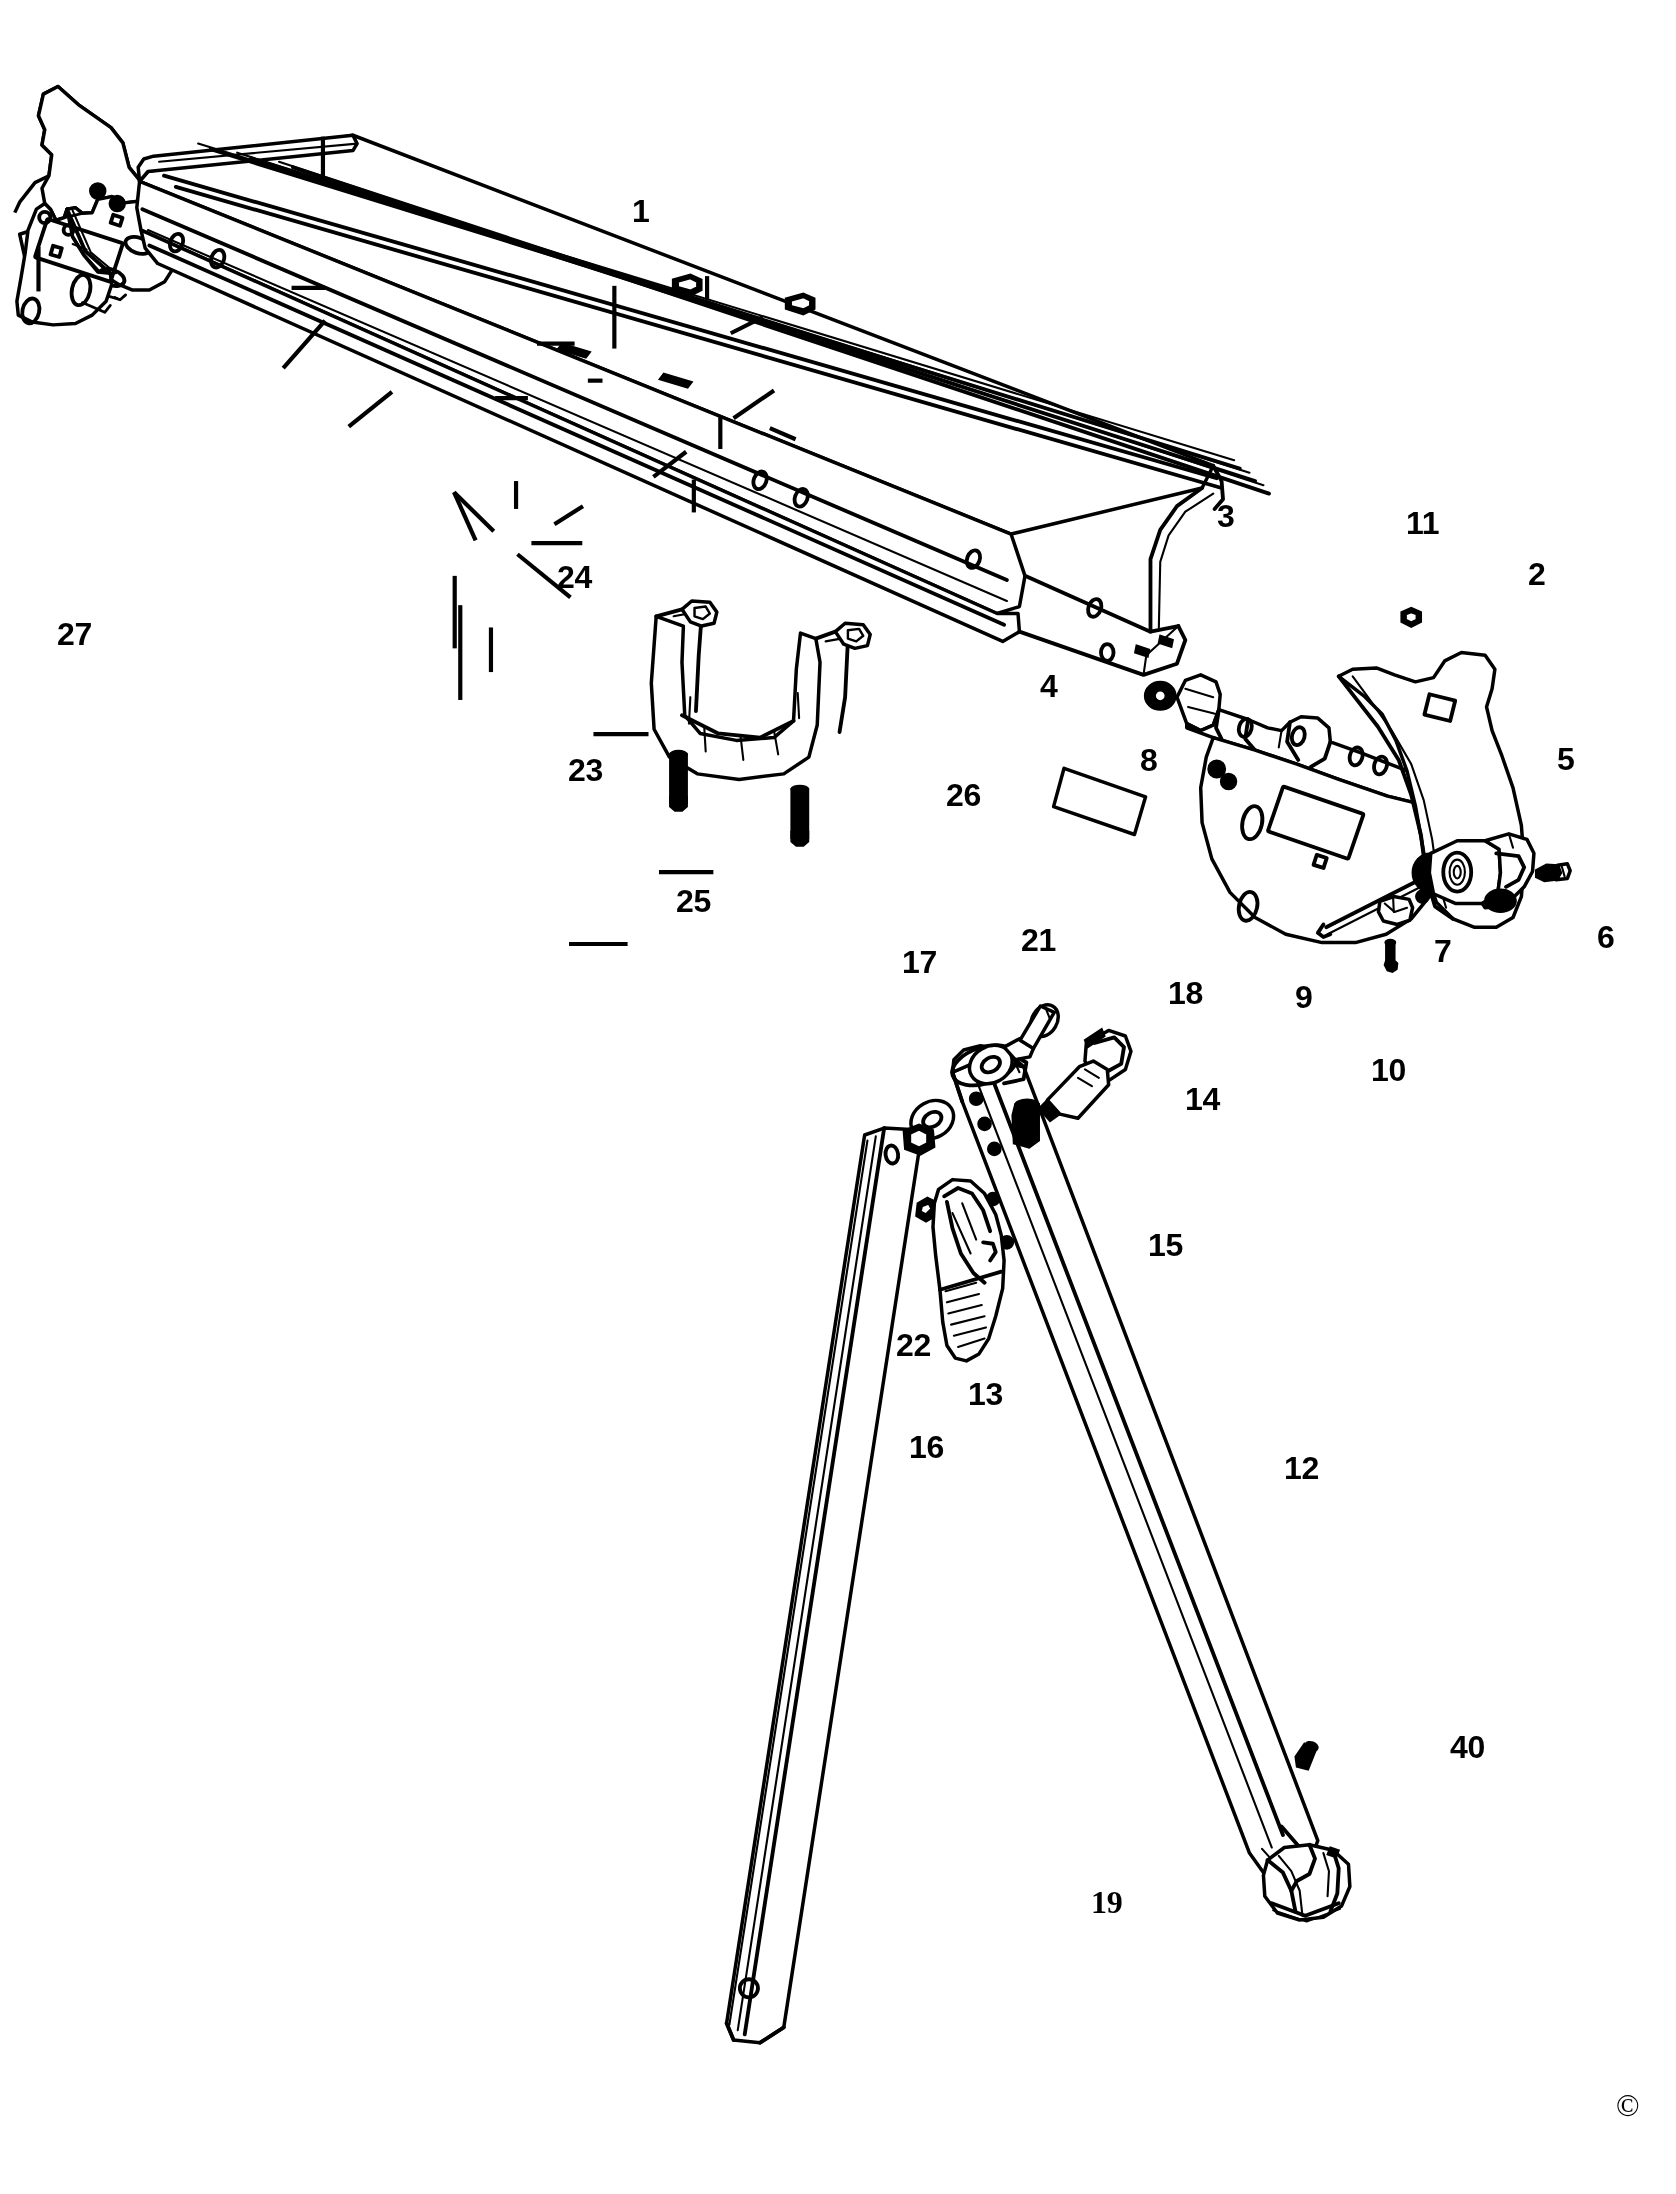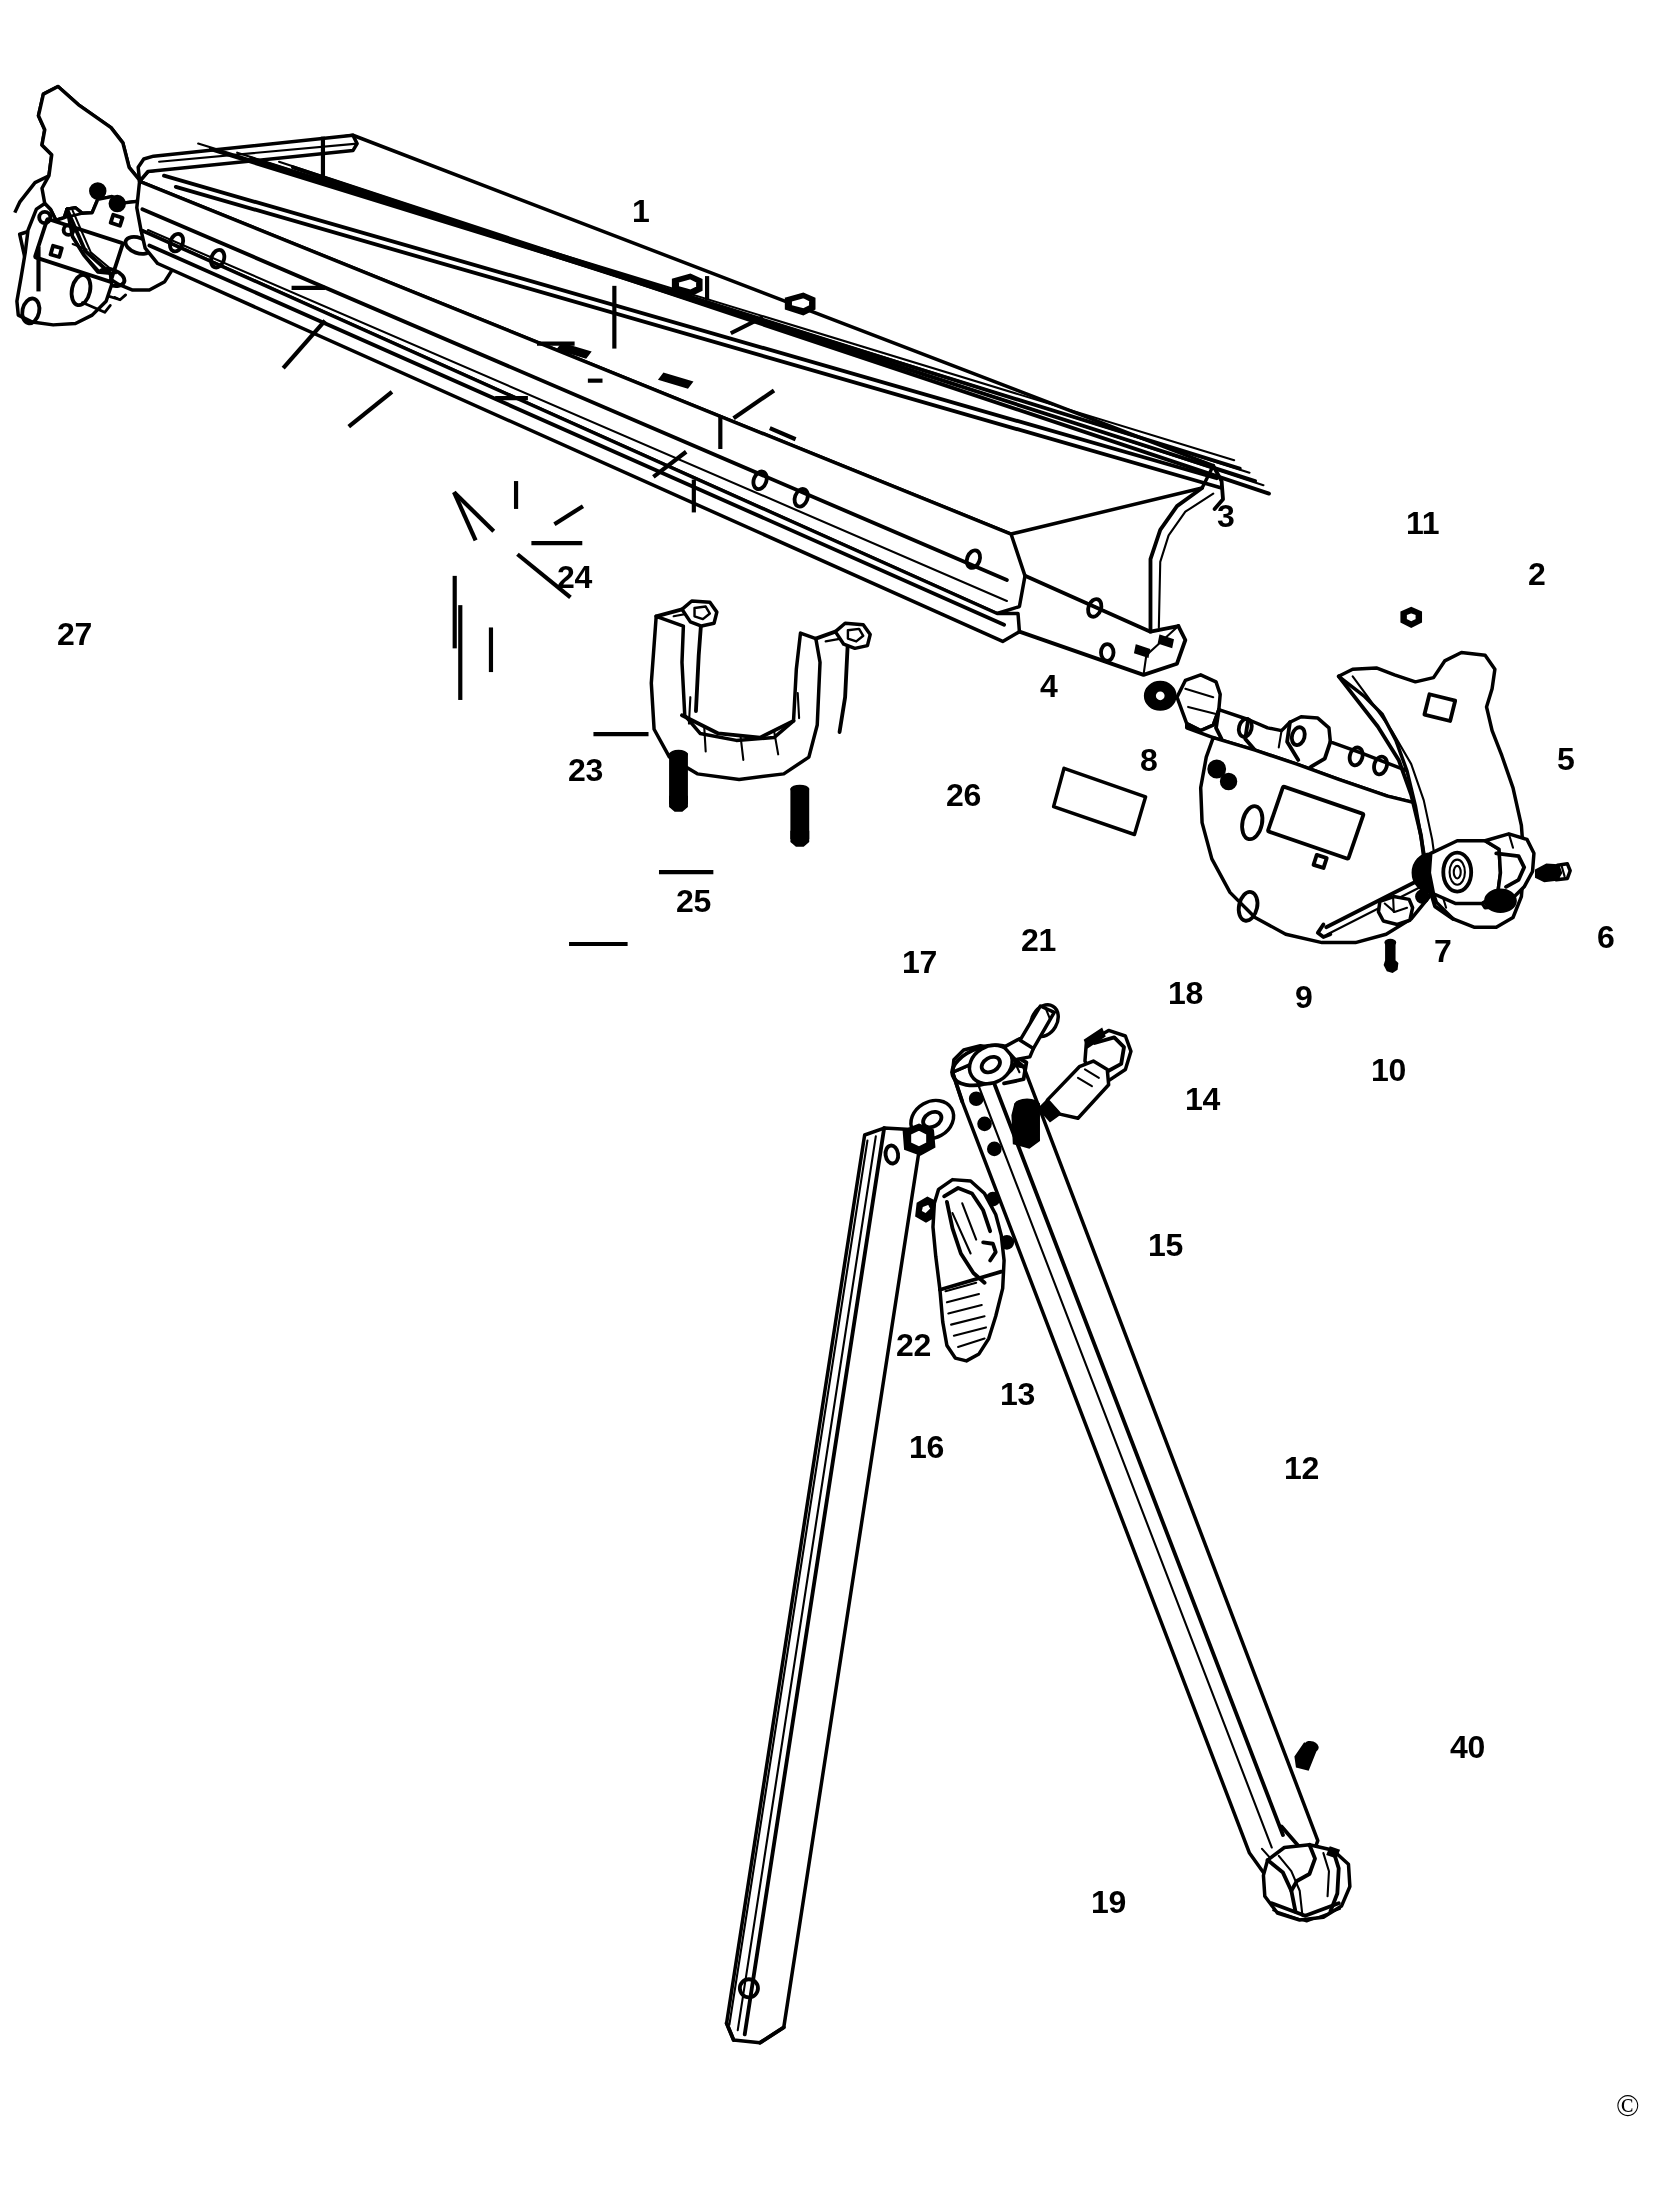--- a/index.html
+++ b/index.html
@@ -449,27 +449,27 @@
       <div class="callout" style="left: 1217px; top: 500px;">3</div>
       <div class="callout" style="left: 1040px; top: 670px;">4</div>
       <div class="callout" style="left: 1557px; top: 743px;">5</div>
       <div class="callout" style="left: 1597px; top: 921px;">6</div>
       <div class="callout" style="left: 1434px; top: 935px;">7</div>
       <div class="callout" style="left: 1140px; top: 744px;">8</div>
       <div class="callout" style="left: 1295px; top: 981px;">9</div>
       <div class="callout" style="left: 1371px; top: 1054px;">10</div>
       <div class="callout" style="left: 1406px; top: 507px;">11</div>
       <div class="callout" style="left: 1284px; top: 1452px;">12</div>
-      <div class="callout" style="left: 968px; top: 1378px; margin-left: 32px;">13</div>
+      <div class="callout" style="left: 968px; top: 1378px;">13</div>
       <div class="callout" style="left: 1185px; top: 1067px; margin-top: 16px;">14</div>
       <div class="callout" style="left: 1148px; top: 1229px;">15</div>
       <div class="callout" style="left: 909px; top: 1431px;">16</div>
       <div class="callout" style="left: 890px; top: 946px; margin-left: 12px;">17</div>
       <div class="callout" style="left: 1168px; top: 977px;">18</div>
-      <div class="callout" style="left: 1091px; top: 1886px;">19</div>
+      <div class="callout" style="left: 1091px; top: 1886px; font-family: Liberation Serif, serif;">19</div>
       <div class="callout" style="left: 1450px; top: 1731px;">40</div>
       <div class="callout" style="left: 1021px; top: 924px;">21</div>
       <div class="callout" style="left: 896px; top: 1329px;">22</div>
       <div class="callout" style="left: 568px; top: 754px;">23</div>
       <div class="callout" style="left: 533px; top: 561px; margin-left: 24px;">24</div>
       <div class="callout" style="left: 676px; top: 885px;">25</div>
       <div class="callout" style="left: 946px; top: 779px;">26</div>
       <div class="callout" style="left: 57px; top: 618px;">27</div>
     </div>
 

